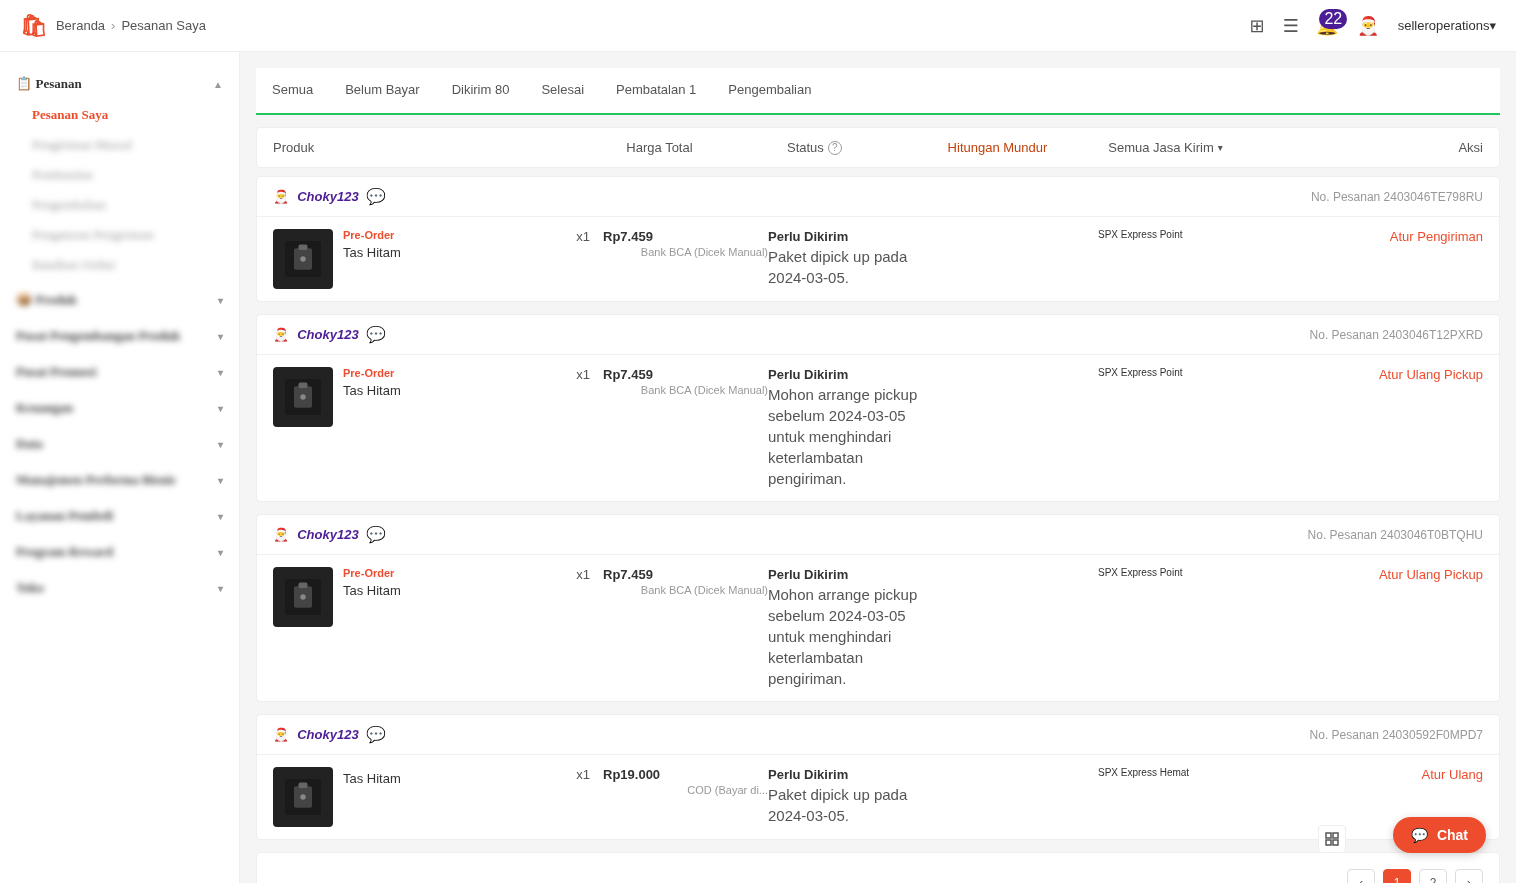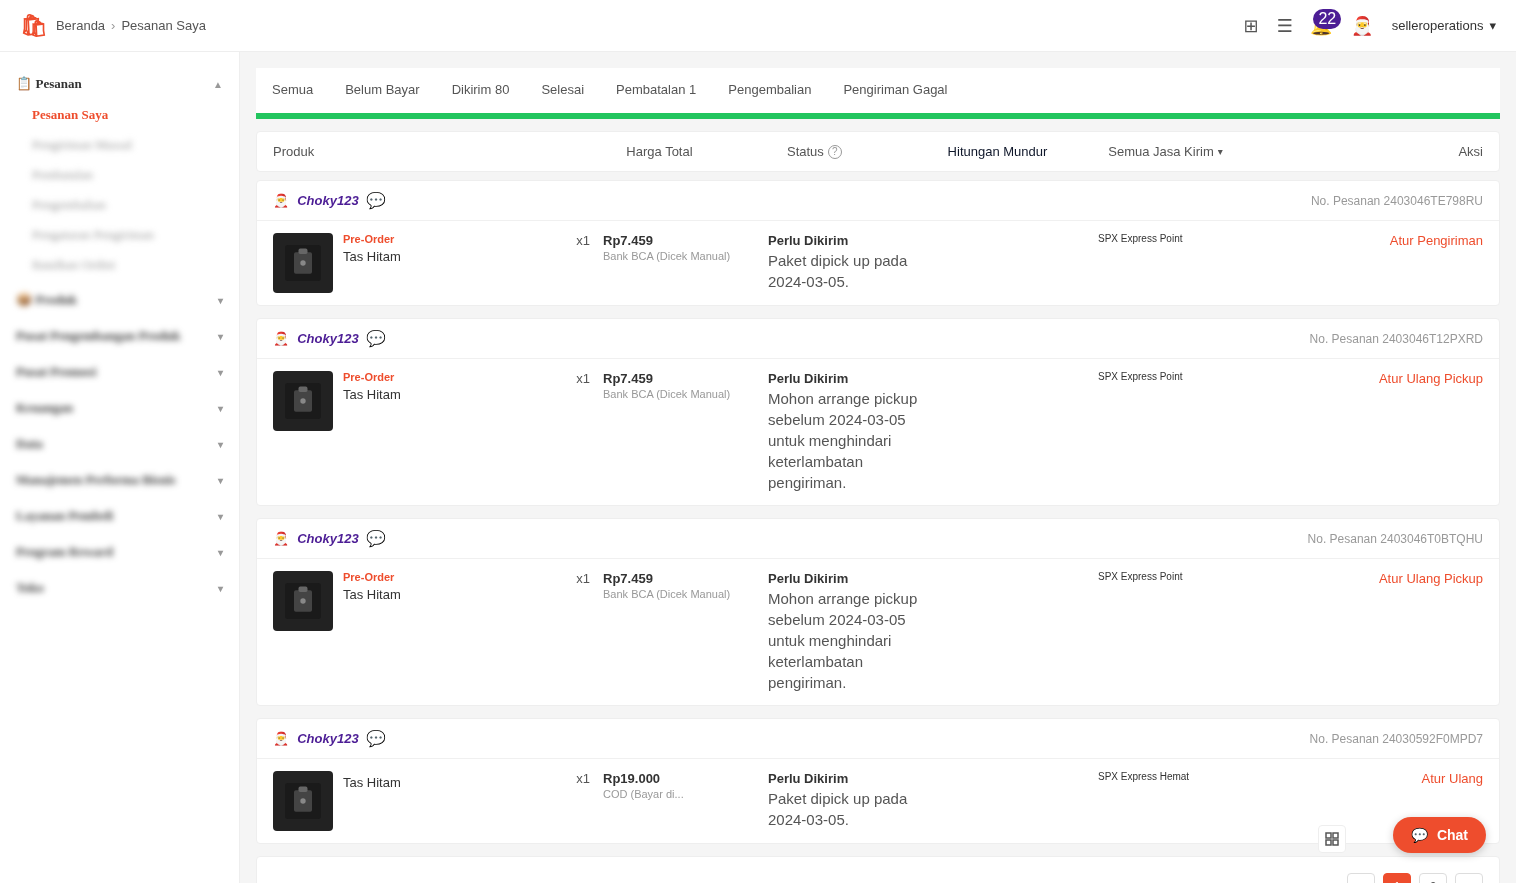--- a/index.html
+++ b/index.html
@@ -11,68 +11,68 @@
       background: white; padding: 0 20px; height: 52px;
       border-bottom: 1px solid #eee; position: fixed; top: 0; left: 0; right: 0; z-index: 100;
     }
     .header-left { display: flex; align-items: center; gap: 8px; }
     .header-logo { color: #ee4d2d; font-size: 22px; font-weight: bold; }
     .breadcrumb { display: flex; align-items: center; gap: 6px; font-size: 13px; color: #555; }
     .breadcrumb-sep { color: #999; }
     .header-right { display: flex; align-items: center; gap: 18px; }
     .header-icon { cursor: pointer; color: #555; font-size: 18px; position: relative; }
     .badge { background: #4c1d95; color: white; border-radius: 10px; font-size: 16px; padding: 1px 5px; position: absolute; top: -6px; right: -8px; }
-    .user-info { display: flex; align-items: center; gap: 6px; cursor: pointer; font-size: 13px; text-align: center; }
+    .user-info { display: flex; align-items: center; gap: 0; cursor: pointer; font-size: 13px; text-align: center; }
 
     
     .layout { display: flex; margin-top: 52px; min-height: calc(100vh - 52px); }
 
     
     .sidebar { width: 240px; background: white; border-right: 1px solid #eee; padding: 16px 0; position: fixed; top: 52px; bottom: 0; overflow-y: auto; font-family: Liberation Serif, serif; }
     .sidebar-section { margin-bottom: 4px; }
     .sidebar-section-header { display: flex; align-items: center; justify-content: space-between; padding: 8px 16px; font-size: 13px; font-weight: 600; color: #333; cursor: pointer; }
     .sidebar-item { padding: 7px 16px 7px 32px; font-size: 13px; color: #555; cursor: pointer; }
     .sidebar-item.active { color: #ee4d2d; font-weight: 600; }
     .sidebar-item.blurred { filter: blur(3px); color: #999; }
     .chevron { font-size: 10px; color: #999; }
 
     
     .main { margin-left: 240px; flex: 1; padding: 16px; }
 
     
-    .tabs { display: flex; background: white; border-bottom: 6px solid #22c55e; margin-bottom: 12px; }
+    .tabs { display: flex; background: white; border-bottom: 2px solid #22c55e; margin-bottom: 12px; }
     .tab { padding: 14px 16px; font-size: 13px; color: #555; cursor: pointer; white-space: nowrap; border-bottom: 2px solid transparent; }
     .tab.active { color: #ee4d2d; border-bottom: 2px solid #ee4d2d; font-weight: 600; }
 
     
     .table-header { background: white; padding: 12px 16px; display: flex; align-items: center; border: 1px solid #eee; border-radius: 4px; margin-bottom: 8px; }
     .col-product { flex: 3; font-size: 13px; color: #555; }
     .col-price { flex: 1.5; font-size: 13px; color: #555; }
     .col-status { flex: 1.5; display: flex; align-items: center; gap: 4px; font-size: 13px; color: #555; }
-    .col-countdown { flex: 1.5; font-size: 13px; color: #0f172a; }
+    .col-countdown { flex: 1.5; font-size: 13px; color: #c2410c; }
     .col-shipping { flex: 2; font-size: 13px; color: #555; }
     .col-action { flex: 1.5; font-size: 13px; color: #555; text-align: right; }
 
     
     .order-card { background: white; border: 1px solid #eee; border-radius: 4px; margin-bottom: 12px; }
     .order-card-header { display: flex; align-items: center; justify-content: space-between; padding: 10px 16px; border-bottom: 1px solid #f0f0f0; }
     .order-user { display: flex; align-items: center; gap: 8px; }
     .user-name { font-size: 13px; font-weight: 600; color: #4c1d95; font-style: italic; }
     .chat-icon { color: #ee4d2d; font-size: 16px; cursor: pointer; }
     .order-number { font-size: 12px; color: #999; }
     .order-row { display: flex; align-items: flex-start; padding: 12px 16px; }
     .product-img { width: 60px; height: 60px; background: #222; border-radius: 4px; display: flex; align-items: center; justify-content: center; flex-shrink: 0; }
     .product-img svg { width: 36px; height: 36px; }
     .product-info { flex: 1; padding-left: 10px; }
     .pre-order-badge { color: #ee4d2d; font-size: 11px; font-weight: 600; }
     .product-name { font-size: 13px; color: #333; margin-top: 4px; }
     .qty { color: #555; font-size: 13px; min-width: 40px; text-align: center; }
     .price-block { flex: 1.5; }
     .price-amount { font-size: 13px; font-weight: 600; color: #333; }
-    .price-method { font-size: 11px; color: #999; margin-top: 2px; }
+    .price-method { font-size: 11px; color: #999; margin-top: 2px; text-align: right; }
     .status-block { flex: 1.5; }
     .status-label { font-size: 13px; font-weight: 600; color: #333; }
     .status-desc { font-size: 15px; color: #555; margin-top: 2px; line-height: 1.4; }
     .shipping-block { flex: 2; font-size: 10px; color: #333; }
     .action-block { flex: 1.5; text-align: right; }
     .action-link { color: #ee4d2d; font-size: 13px; cursor: pointer; text-decoration: none; }
 
     
     .pagination { display: flex; justify-content: flex-end; align-items: center; gap: 8px; padding: 16px; background: white; border: 1px solid #eee; border-radius: 4px; margin-top: 8px; }
     .page-btn { width: 28px; height: 28px; border: 1px solid #ddd; border-radius: 4px; display: flex; align-items: center; justify-content: center; cursor: pointer; font-size: 12px; color: #555; }
@@ -190,21 +190,20 @@
 
   <div class="main">
 
     <div class="tabs">
       <div class="tab">Semua</div>
       <div class="tab">Belum Bayar</div>
       <div class="tab">Dikirim 80</div>
       <div class="tab">Selesai</div>
       <div class="tab">Pembatalan 1</div>
       <div class="tab">Pengembalian</div>
-      <div class="tab">Pengiriman Gagal</div>
     </div>
 
     <div class="table-header">
       <div class="col-product" style="flex:3">Produk</div>
       <div style="flex:0.3"></div>
       <div class="col-price">Harga Total</div>
       <div class="col-status">
         <span>Status</span>
         <span class="info-icon">?</span>
       </div>

